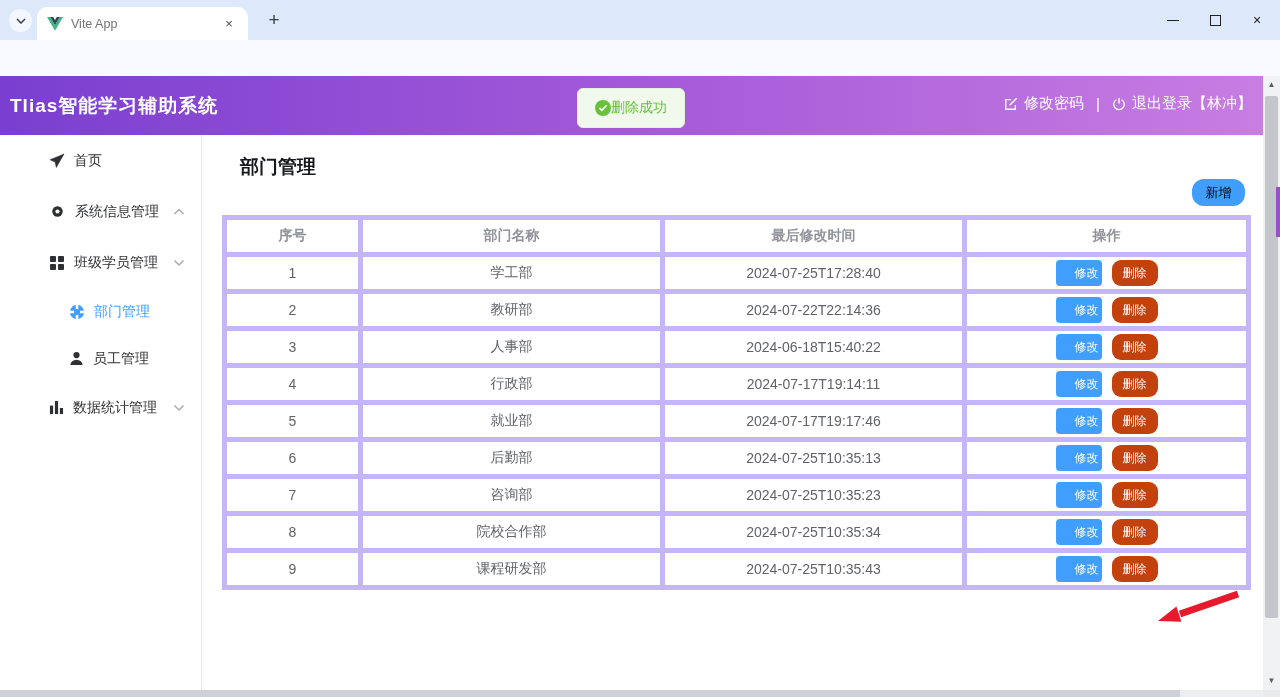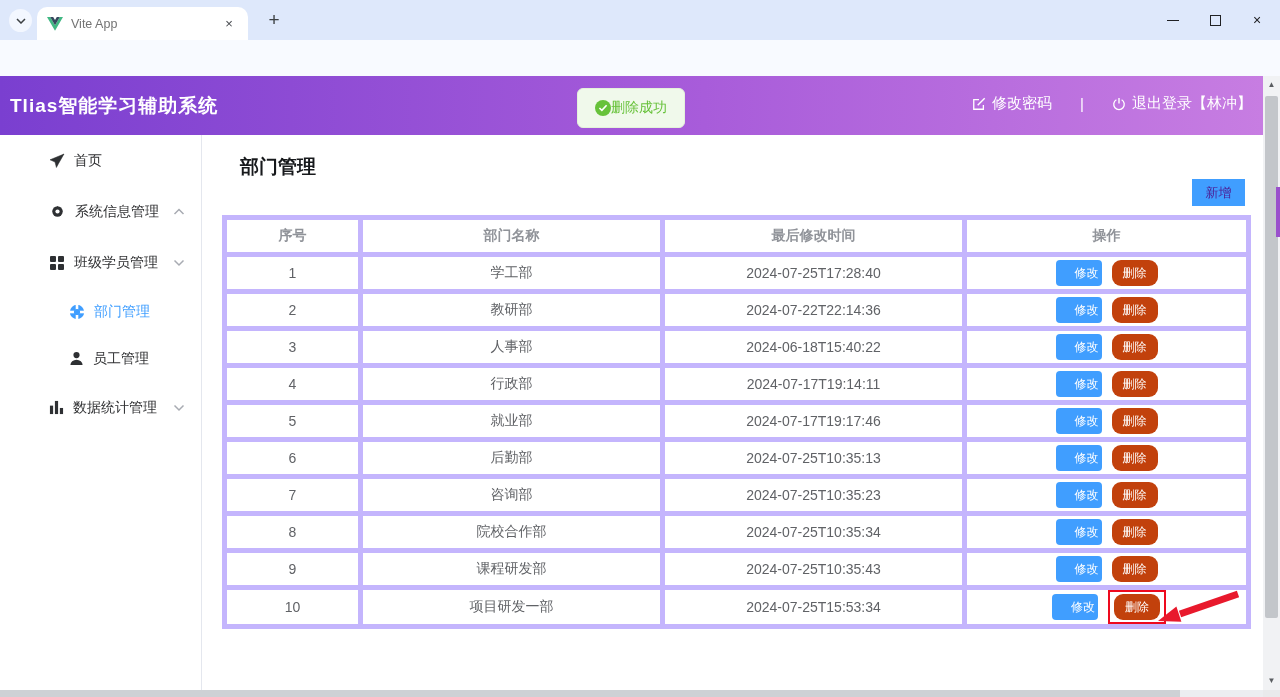--- a/index.html
+++ b/index.html
@@ -33,21 +33,21 @@
             background:#7b3aa9; color:#fff; font-size:8px; display:flex; align-items:center; justify-content:center; }
   .kebab { position:absolute; left:1248px; top:45px; width:20px; height:28px; font-size:15px; color:#5f6368;
            text-align:center; line-height:28px; }
 
   
   .app-header { position:absolute; top:76px; left:0; width:1280px; height:59px;
                 background:linear-gradient(90deg,#7a3fd0 0%,#a85cda 55%,#c87ee2 100%); }
   .app-title { position:absolute; left:10px; top:0; height:59px; line-height:59px; color:#fff;
                font-size:19px; font-weight:bold; letter-spacing:1px; white-space:nowrap; }
   .hdr-right { position:absolute; right:28px; top:0; height:55px; display:flex; align-items:center;
-               gap:28px; color:#fff; font-size:15px; }
+               gap:12px; color:#fff; font-size:15px; }
   .hdr-link { display:flex; align-items:center; gap:6px; }
 
   .toast { position:absolute; left:577px; top:88px; height:40px; background:#f0f9eb; border:1px solid #e4f2da;
            border-radius:6px; display:flex; align-items:center; padding:0 17px; z-index:6; }
   .toast-txt { color:#67c23a; font-size:14px; }
   .check-circle { width:16px; height:16px; border-radius:50%; background:#67c23a; display:flex;
                   align-items:center; justify-content:center; }
 
   
   .sidebar { position:absolute; left:0; top:135px; width:202px; height:555px; background:#fff;
@@ -55,22 +55,22 @@
   .side-item { height:51px; display:flex; align-items:center; padding:0 16px 0 24px; color:#303133;
                font-size:14px; cursor:pointer; }
   .side-item.sub { height:47px; padding-left:44px; }
   .side-item .lbl { margin-left:9px; }
   .side-item .chev { margin-left:auto; }
   .side-item.active { color:#409eff; }
 
   
   .main { position:absolute; left:203px; top:135px; width:1060px; height:555px; background:#fff; }
   .page-title { position:absolute; left:37px; top:19px; font-size:19px; font-weight:bold; color:#17191c; }
-  .add-btn { position:absolute; right:18px; top:44px; width:53px; height:27px; background:#409eff; color:#4c1d95;
-             border:none; border-radius:0; font-size:13px; cursor:pointer; }
+  .add-btn { position:absolute; right:18px; top:44px; width:53px; height:27px; background:#409eff; color:#000000;
+             border:none; border-radius:12px; font-size:13px; cursor:pointer; }
   table.dept { position:absolute; left:19px; top:80px; width:1024px; border-collapse:collapse; table-layout:fixed; }
   .dept th, .dept td { border:5px solid #c4b5fd; text-align:center; font-size:14px; height:37px; padding:0; }
   .dept th { color:#909399; font-weight:bold; background:#fff; }
   .dept td { color:#606266; }
   .col1{width:136px;} .col2{width:302px;} .col3{width:302px;} .col4{width:284px;}
   .btn { display:inline-block; width:46px; height:26px; line-height:26px; border:none; border-radius:4px;
          color:#fff; font-size:12px; margin:0 5px; cursor:pointer; padding:0; }
   .btn.edit { background:#409eff;padding-left:16px; }
   .btn.del  { background:#c2410c;border-radius:9px; }
   .hl-box { display:inline-block; border:2.5px solid #ee0a1e; padding:2px 4px; margin-left:5px;
@@ -297,26 +297,20 @@
           <td>院校合作部</td>
           <td>2024-07-25T10:35:34</td>
           <td><button class="btn edit">修改</button><button class="btn del">删除</button></td>
         </tr>
         <tr>
           <td>9</td>
           <td>课程研发部</td>
           <td>2024-07-25T10:35:43</td>
           <td><button class="btn edit">修改</button><button class="btn del">删除</button></td>
         </tr>
-        <tr>
-          <td>10</td>
-          <td>项目研发一部</td>
-          <td>2024-07-25T15:53:34</td>
-          <td><button class="btn edit">修改</button><span class="hl-box" style="border-color: rgb(238, 10, 30);"><button class="btn del">删除</button></span></td>
-        </tr>
       </tbody>
   </table>
 </div>
 
 <svg class="arrow-svg" width="96" height="40" viewBox="0 0 96 40">
   <line id="arrow-line" x1="88" y1="5" x2="30" y2="25" stroke="#e8192c" stroke-width="7"></line>
   <polygon id="arrow-head" points="8,32 26.4,17.6 31.4,32.8" fill="#e8192c"></polygon>
 </svg>
 
 <div class="vscroll">

